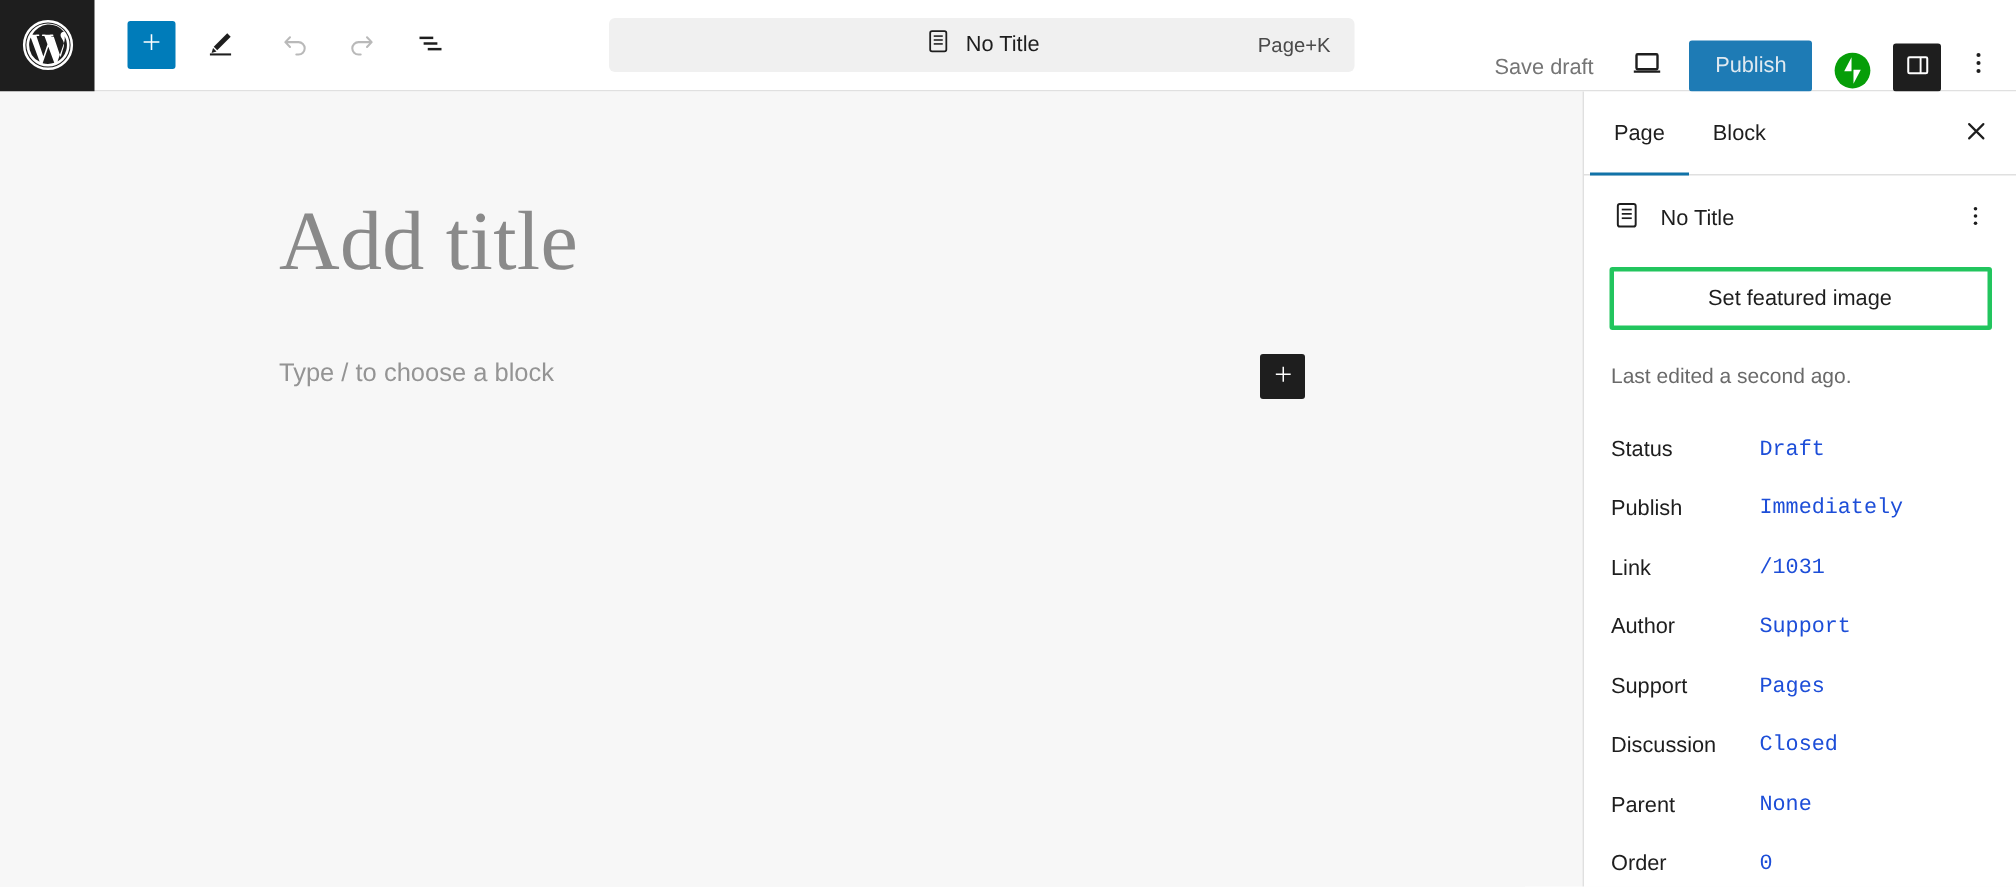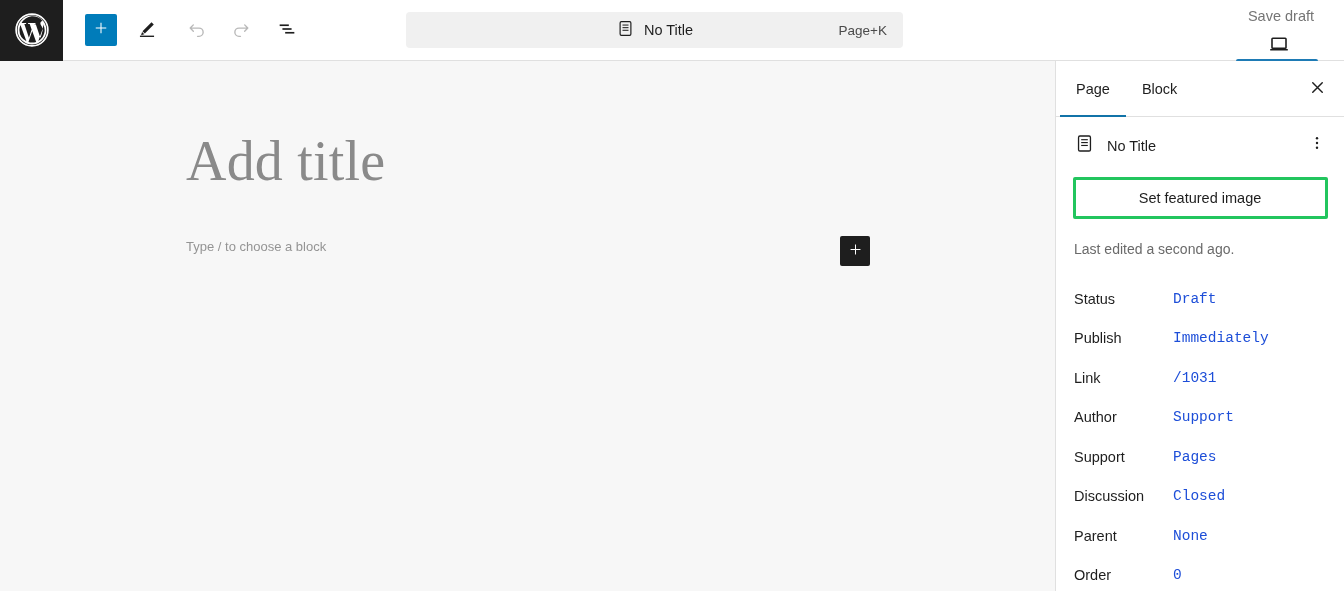--- a/index.html
+++ b/index.html
@@ -56,21 +56,21 @@
   .cmdbar-inner { display: flex; align-items: center; gap: 9px; }
   .cmdbar-title { font-size: 14.5px; color: #1e1e1e; }
   .cmdbar-shortcut {
     position: absolute; right: 16px; top: 50%; transform: translateY(-50%);
     font-size: 13.5px; color: #4a4a4a;
   }
 
   
   .right-tools {
     position: absolute; right: 0; top: 0; height: 61px;
-    display: flex; align-items: center; padding-right: 12px; gap: 0; flex-direction: column;
+    display: flex; align-items: flex-end; padding-right: 12px; gap: 0;
   }
   .save-draft {
     font-size: 14.5px; color: #757575;
     background: none; border: none; cursor: pointer;
     padding: 8px 12px; margin-right: 6px;
     font-family: "Liberation Sans", sans-serif;
   }
   .preview-btn {
     width: 36px; height: 36px; display: flex;
     align-items: center; justify-content: center;
@@ -109,21 +109,21 @@
   }
   .post-title {
     position: absolute; left: 186px; top: 68px;
     font-family: "Liberation Serif", serif;
     font-size: 56px; line-height: 1.15;
     color: #8a8a8a; letter-spacing: 0.2px;
     cursor: text;
   }
   .block-placeholder {
     position: absolute; left: 186px; top: 178px;
-    font-size: 13px; color: #949494;
+    font-size: 17px; color: #949494;
     cursor: text;
   }
   .add-block-btn {
     position: absolute; left: 840px; top: 175px;
     width: 30px; height: 30px;
     background: #1e1e1e; border-radius: 2px;
     display: flex; align-items: center; justify-content: center;
     cursor: pointer; border: none;
   }
 

